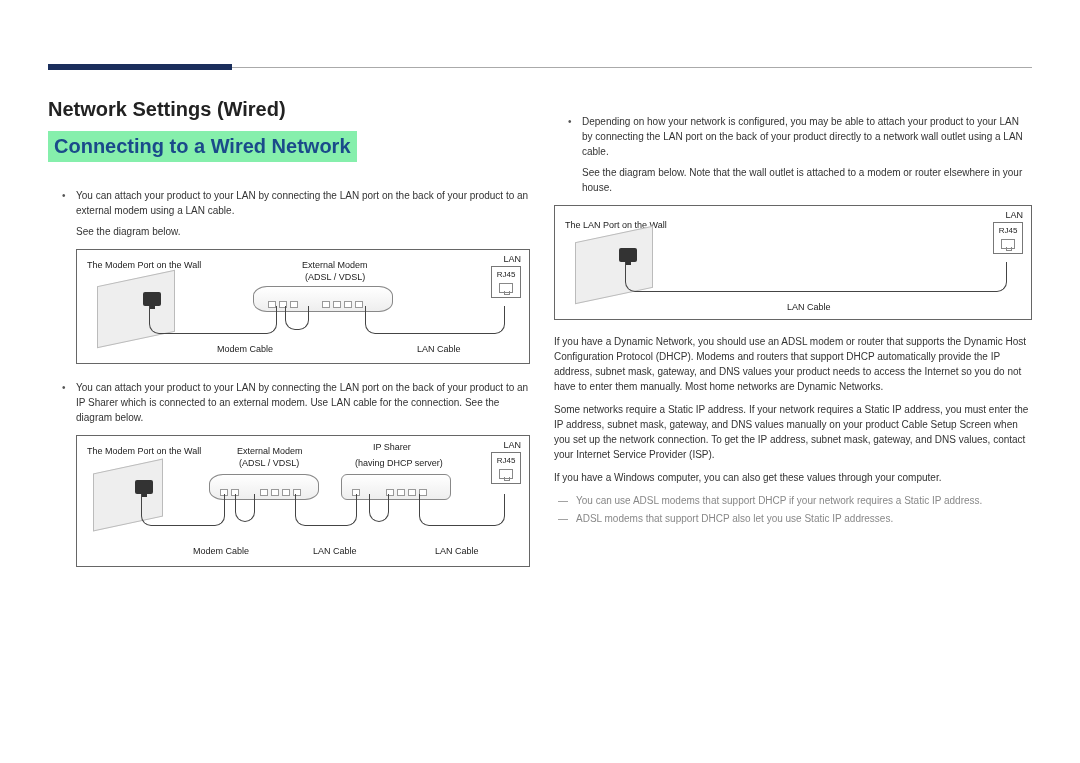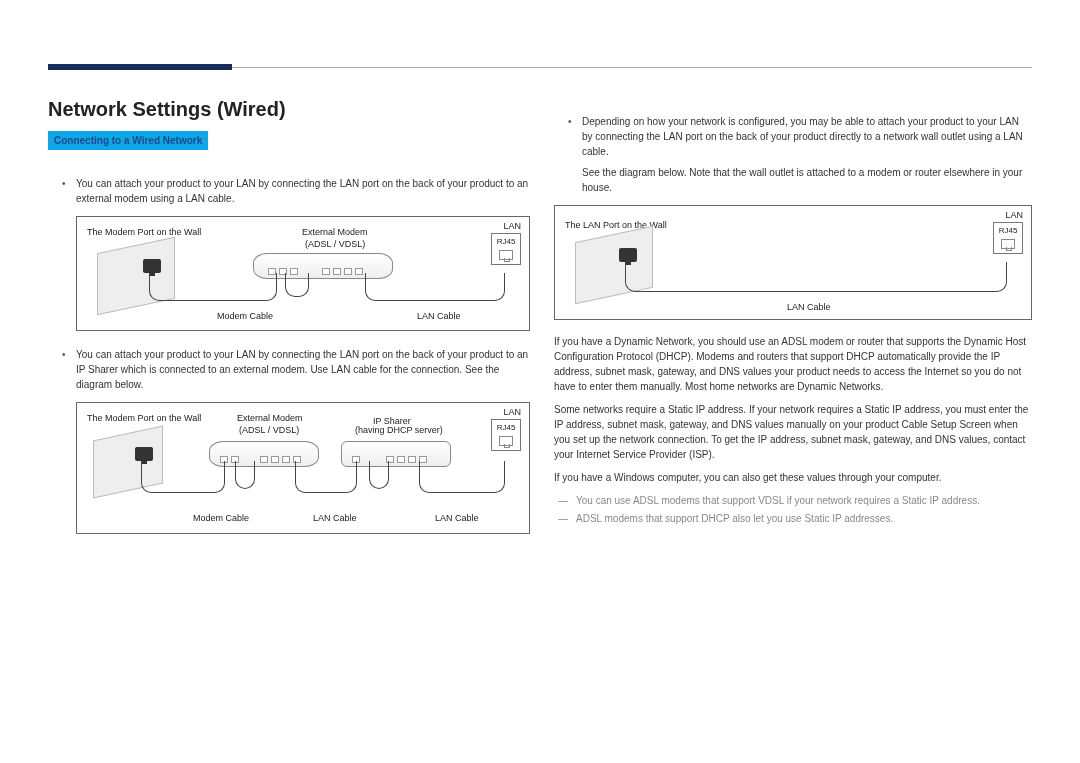--- a/index.html
+++ b/index.html
@@ -36,23 +36,23 @@
   }
   .col { width: 484px; }
   h1 {
     font-size: 20px;
     font-weight: bold;
     color: #222;
     margin-bottom: 10px;
   }
   h2 {
     display: inline-block;
-    background: #0ea5e9;
+    background: #86efac;
     color: #1a4a8a;
-    font-size: 10px;
+    font-size: 20px;
     font-weight: bold;
     padding: 4px 6px;
     margin-bottom: 10px;
   }
   .intro { margin-bottom: 6px; line-height: 1.4; }
   ul.bullets { list-style: none; }
   ul.bullets > li {
     position: relative;
     padding-left: 28px;
     line-height: 1.5;
@@ -178,20 +178,21 @@
   <div class="col">
     <h1>Network Settings (Wired)</h1>
     <h2>Connecting to a Wired Network</h2>
 
 
     <ul class="bullets">
       <li>
         <span>You can attach your product to your LAN by connecting the LAN port on the back of your product to an external modem using a LAN cable.</span>
       </li>
     </ul>
+    <p class="sub">See the diagram below.</p>
 
     
     <div class="diagram d1">
       <span class="diag-label" style="left:10px;top:10px">The Modem Port on the Wall</span>
       <span class="diag-label" style="left:225px;top:10px">External Modem</span>
       <span class="diag-label" style="left:228px;top:22px">(ADSL / VDSL)</span>
       <span class="diag-label" style="right:8px;top:4px">LAN</span>
 
       <div class="wallplate" style="left:20px;top:28px"></div>
       <div class="wallport" style="left:66px;top:42px"></div>
@@ -227,21 +228,21 @@
       <li>
         <span>You can attach your product to your LAN by connecting the LAN port on the back of your product to an IP Sharer which is connected to an external modem. Use LAN cable for the connection. See the diagram below.</span>
       </li>
     </ul>
 
     
     <div class="diagram d2">
       <span class="diag-label" style="left:10px;top:10px">The Modem Port on the Wall</span>
       <span class="diag-label" style="left:160px;top:10px">External Modem</span>
       <span class="diag-label" style="left:162px;top:22px">(ADSL / VDSL)</span>
-      <span class="diag-label" style="left:296px;top:13px">IP Sharer</span>
+      <span class="diag-label" style="left:296px;top:6px">IP Sharer</span>
       <span class="diag-label" style="left:278px;top:22px">(having DHCP server)</span>
       <span class="diag-label" style="right:8px;top:4px">LAN</span>
 
       <div class="wallplate" style="left:16px;top:30px;width:70px;height:58px"></div>
       <div class="wallport" style="left:58px;top:44px"></div>
 
       <div class="modem" style="left:132px;top:38px;width:110px">
         <div class="ports" style="left:10px">
             <span></span>
             <span></span>
@@ -304,16 +305,16 @@
       </div>
 
       <div class="cable" style="left:70px;top:56px;width:382px;height:30px"></div>
       <span class="diag-label" style="left:232px;top:96px">LAN Cable</span>
     </div>
 
     <p class="para">If you have a Dynamic Network, you should use an ADSL modem or router that supports the Dynamic Host Configuration Protocol (DHCP). Modems and routers that support DHCP automatically provide the IP address, subnet mask, gateway, and DNS values your product needs to access the Internet so you do not have to enter them manually. Most home networks are Dynamic Networks.</p>
     <p class="para">Some networks require a Static IP address. If your network requires a Static IP address, you must enter the IP address, subnet mask, gateway, and DNS values manually on your product Cable Setup Screen when you set up the network connection. To get the IP address, subnet mask, gateway, and DNS values, contact your Internet Service Provider (ISP).</p>
     <p class="para">If you have a Windows computer, you can also get these values through your computer.</p>
 
-    <p class="note">You can use ADSL modems that support VDSL if your network requires a Static IP address.</p>
+    <p class="note">You can use ADSL modems that support DHCP if your network requires a Static IP address.</p>
     <p class="note">ADSL modems that support DHCP also let you use Static IP addresses.</p>
   </div>
 </div>
 
 </body></html>

